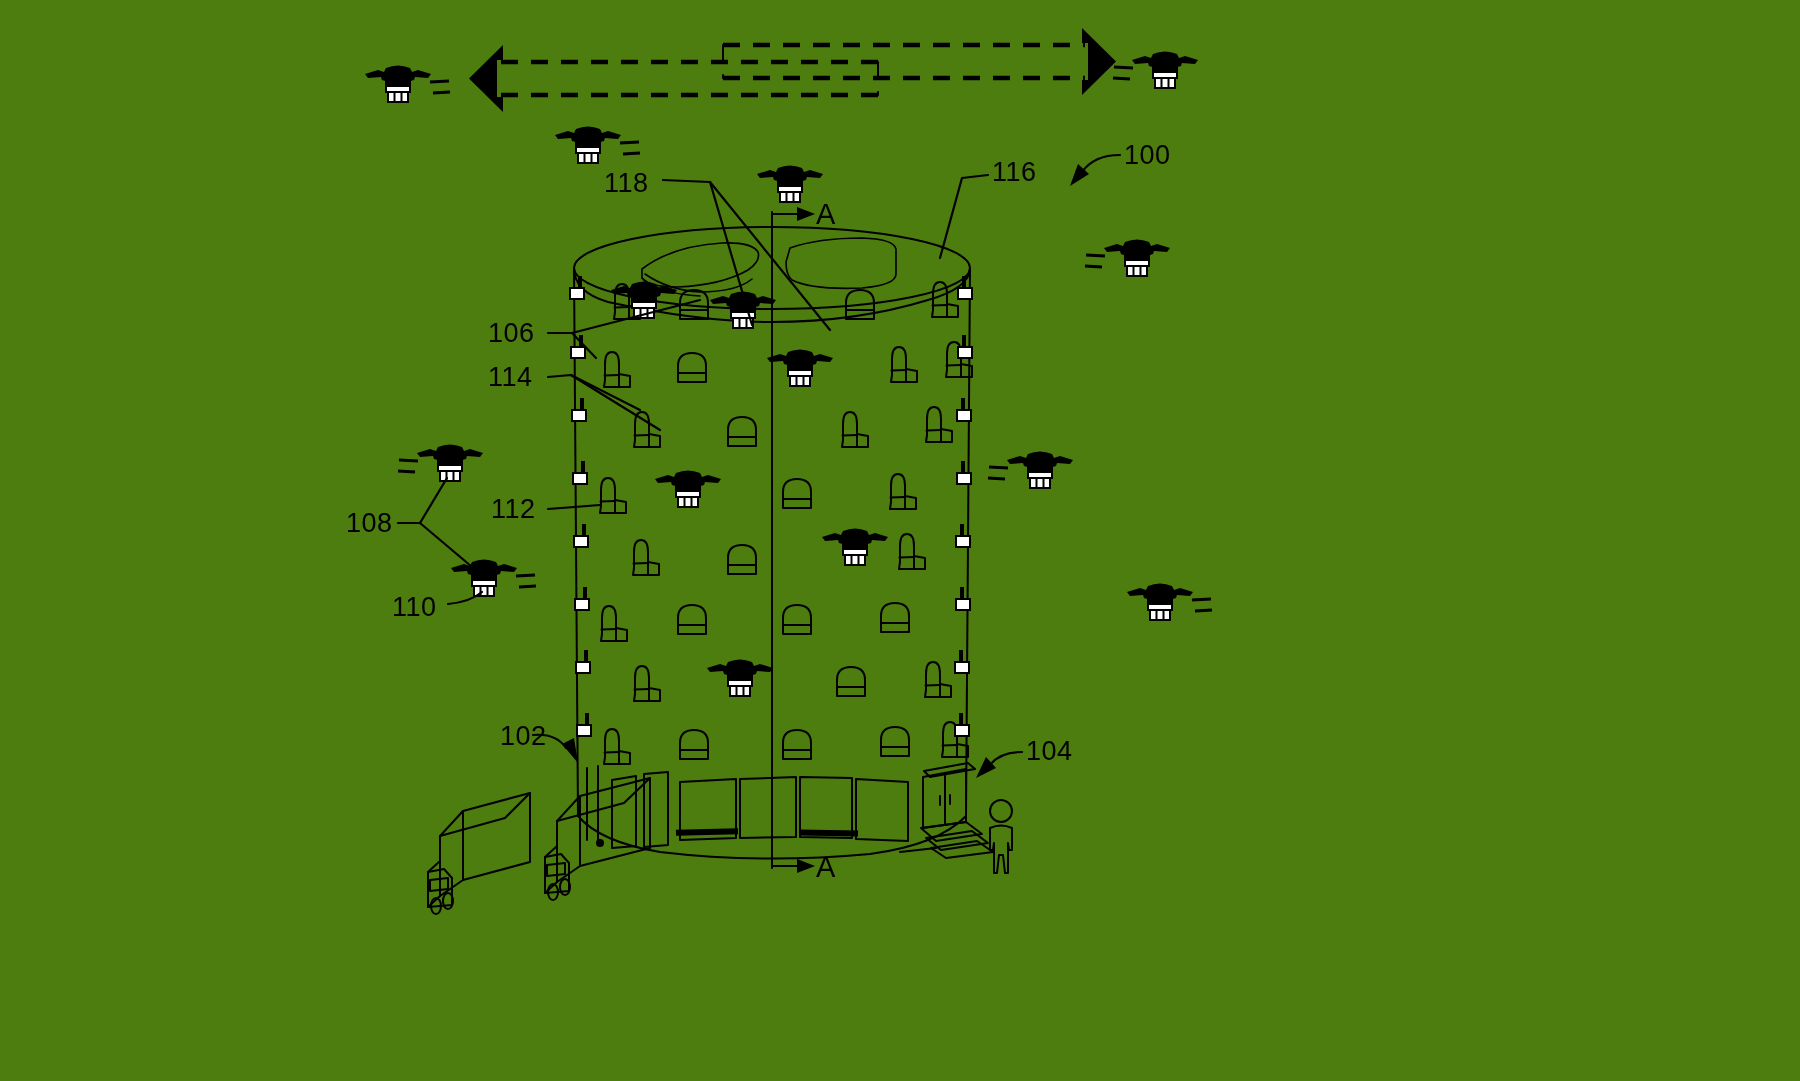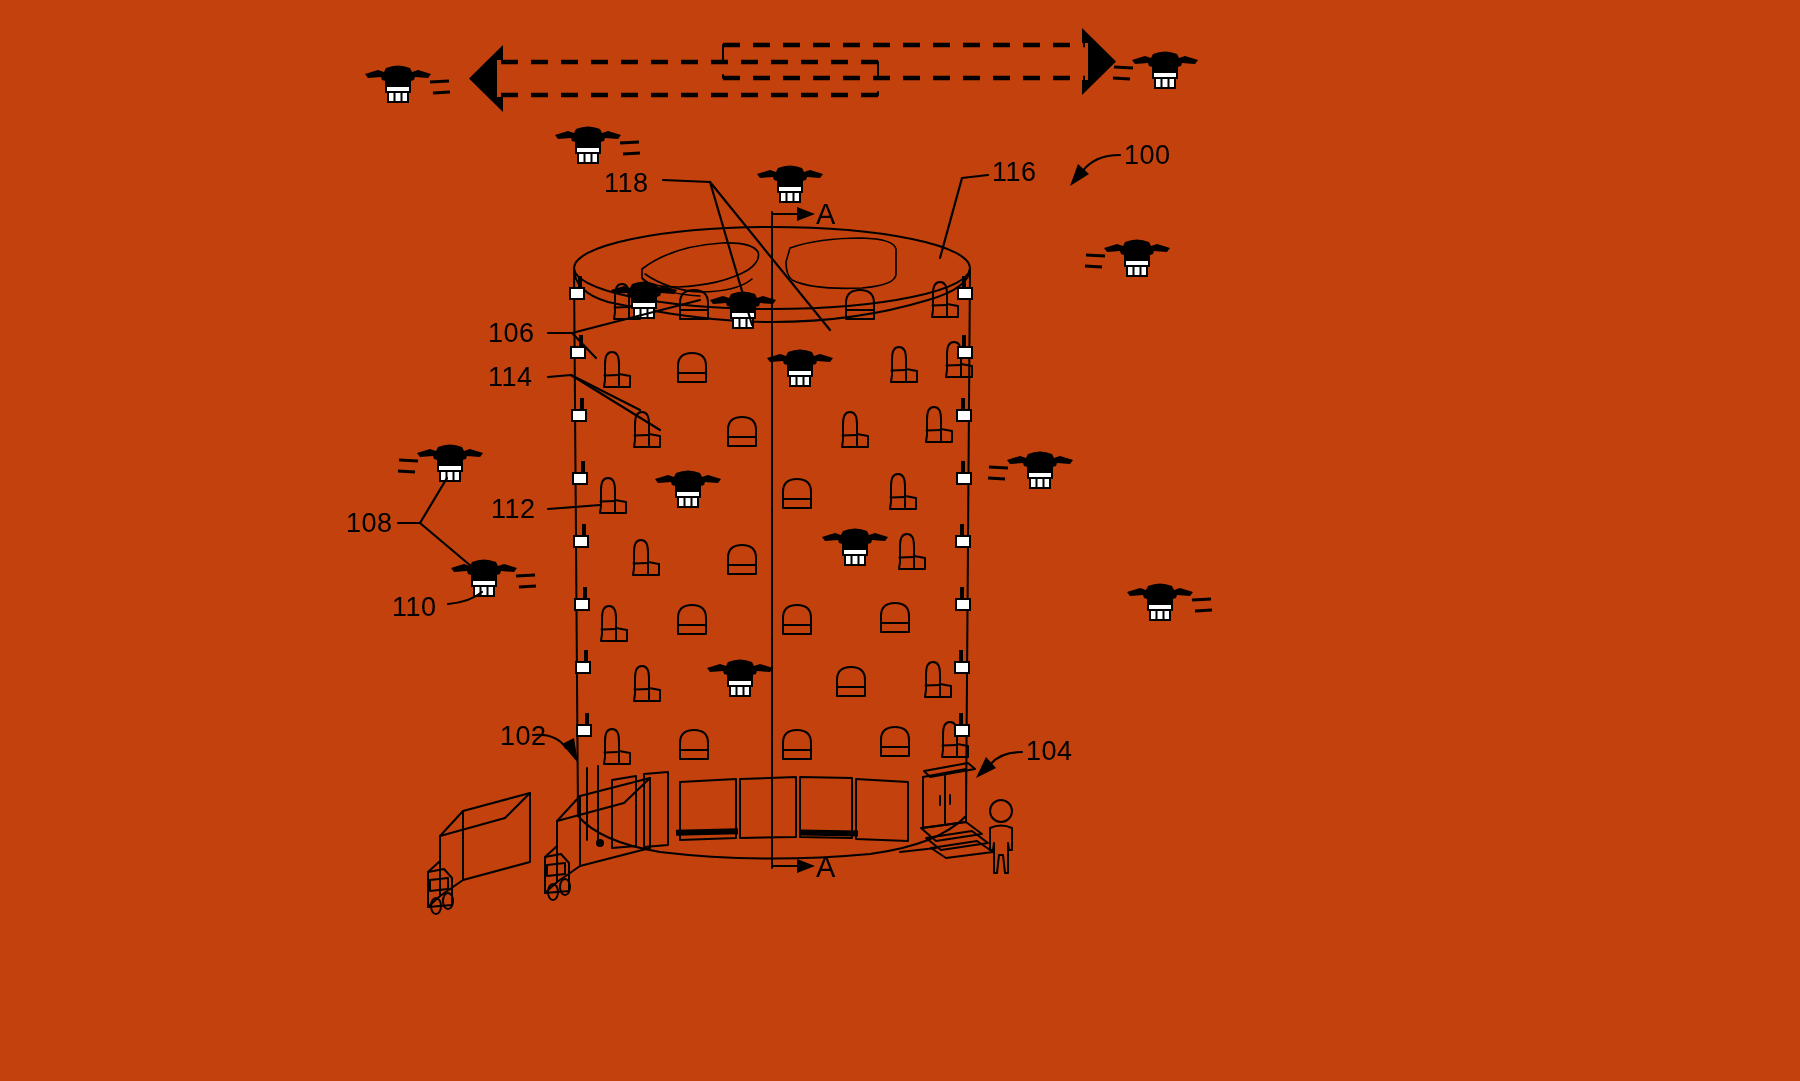--- a/index.html
+++ b/index.html
@@ -11,21 +11,21 @@
   body {
     width: 1800px;
     height: 1081px;
     overflow: hidden;
     font-family: "Liberation Sans", sans-serif;
   }
   #figure-root {
     position: relative;
     width: 1800px;
     height: 1081px;
-    background: #c2410c;
+    background: #4d7c0f;
   }
   #figure-svg {
     position: absolute;
     left: 0;
     top: 0;
     width: 1800px;
     height: 1081px;
     display: block;
   }
   .ref-num {

